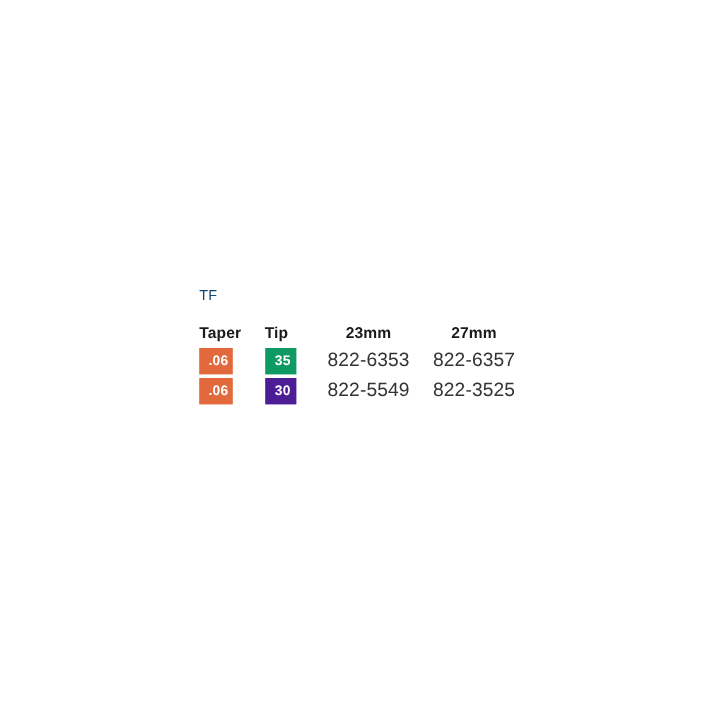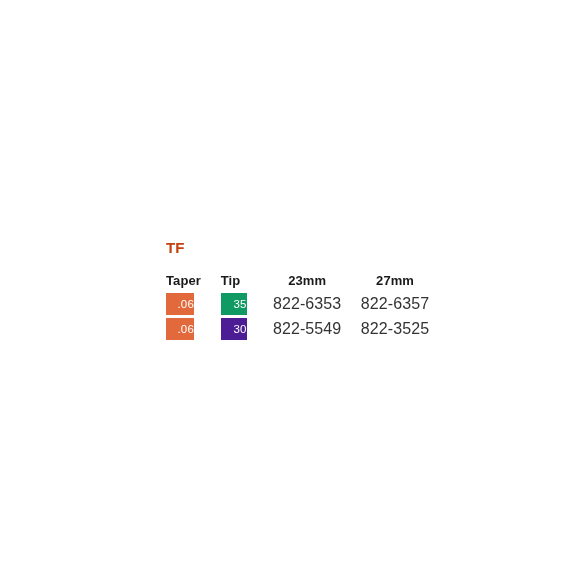--- a/index.html
+++ b/index.html
@@ -18,23 +18,23 @@
 
   
   #spec-block {
     position: absolute;
     left: 166px;
     top: 240px;
     width: 280px;
   }
 
   #product-title {
-    font-size: 15px;
-    font-weight: bold;
-    color: #c2410c;
+    font-size: 12px;
+    font-weight: normal;
+    color: #0c4a6e;
     letter-spacing: 0.2px;
     line-height: 1;
     margin: 0 0 16px 0;
   }
 
   .spec-table {
     border-collapse: collapse;
     border-spacing: 0;
   }
 
@@ -65,23 +65,23 @@
 
   
   .swatch-cell {
     height: 25px;
   }
   .swatch {
     display: block;
     height: 22px;
     line-height: 22px;
     font-size: 11.5px;
-    font-weight: normal;
+    font-weight: bold;
     color: #ffffff;
-    text-align: right;
+    text-align: center;
     letter-spacing: 0.2px;
     box-sizing: border-box;
   }
   .swatch-taper {
     width: 28px;
     background: #e2693c;
     padding-left: 4px;
   }
   .swatch-tip {
     width: 26px;

